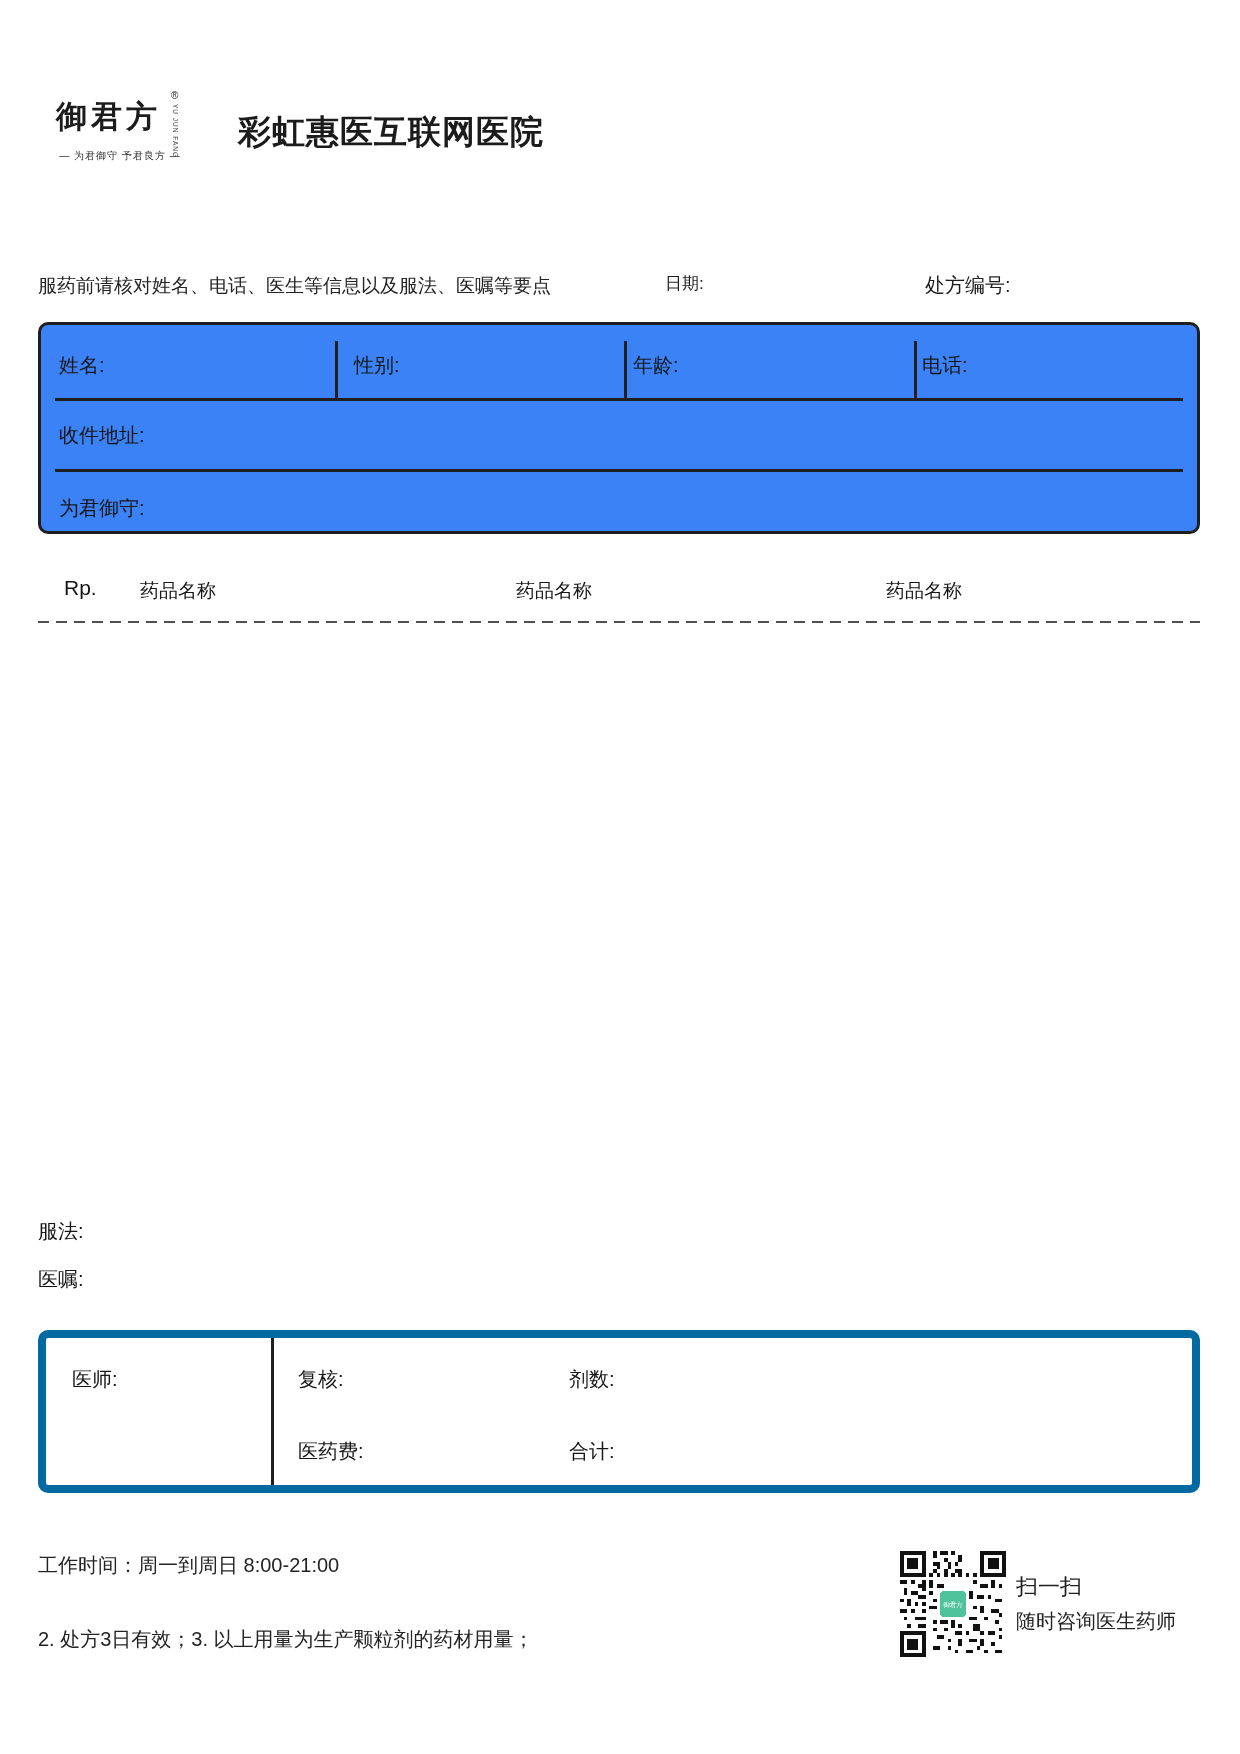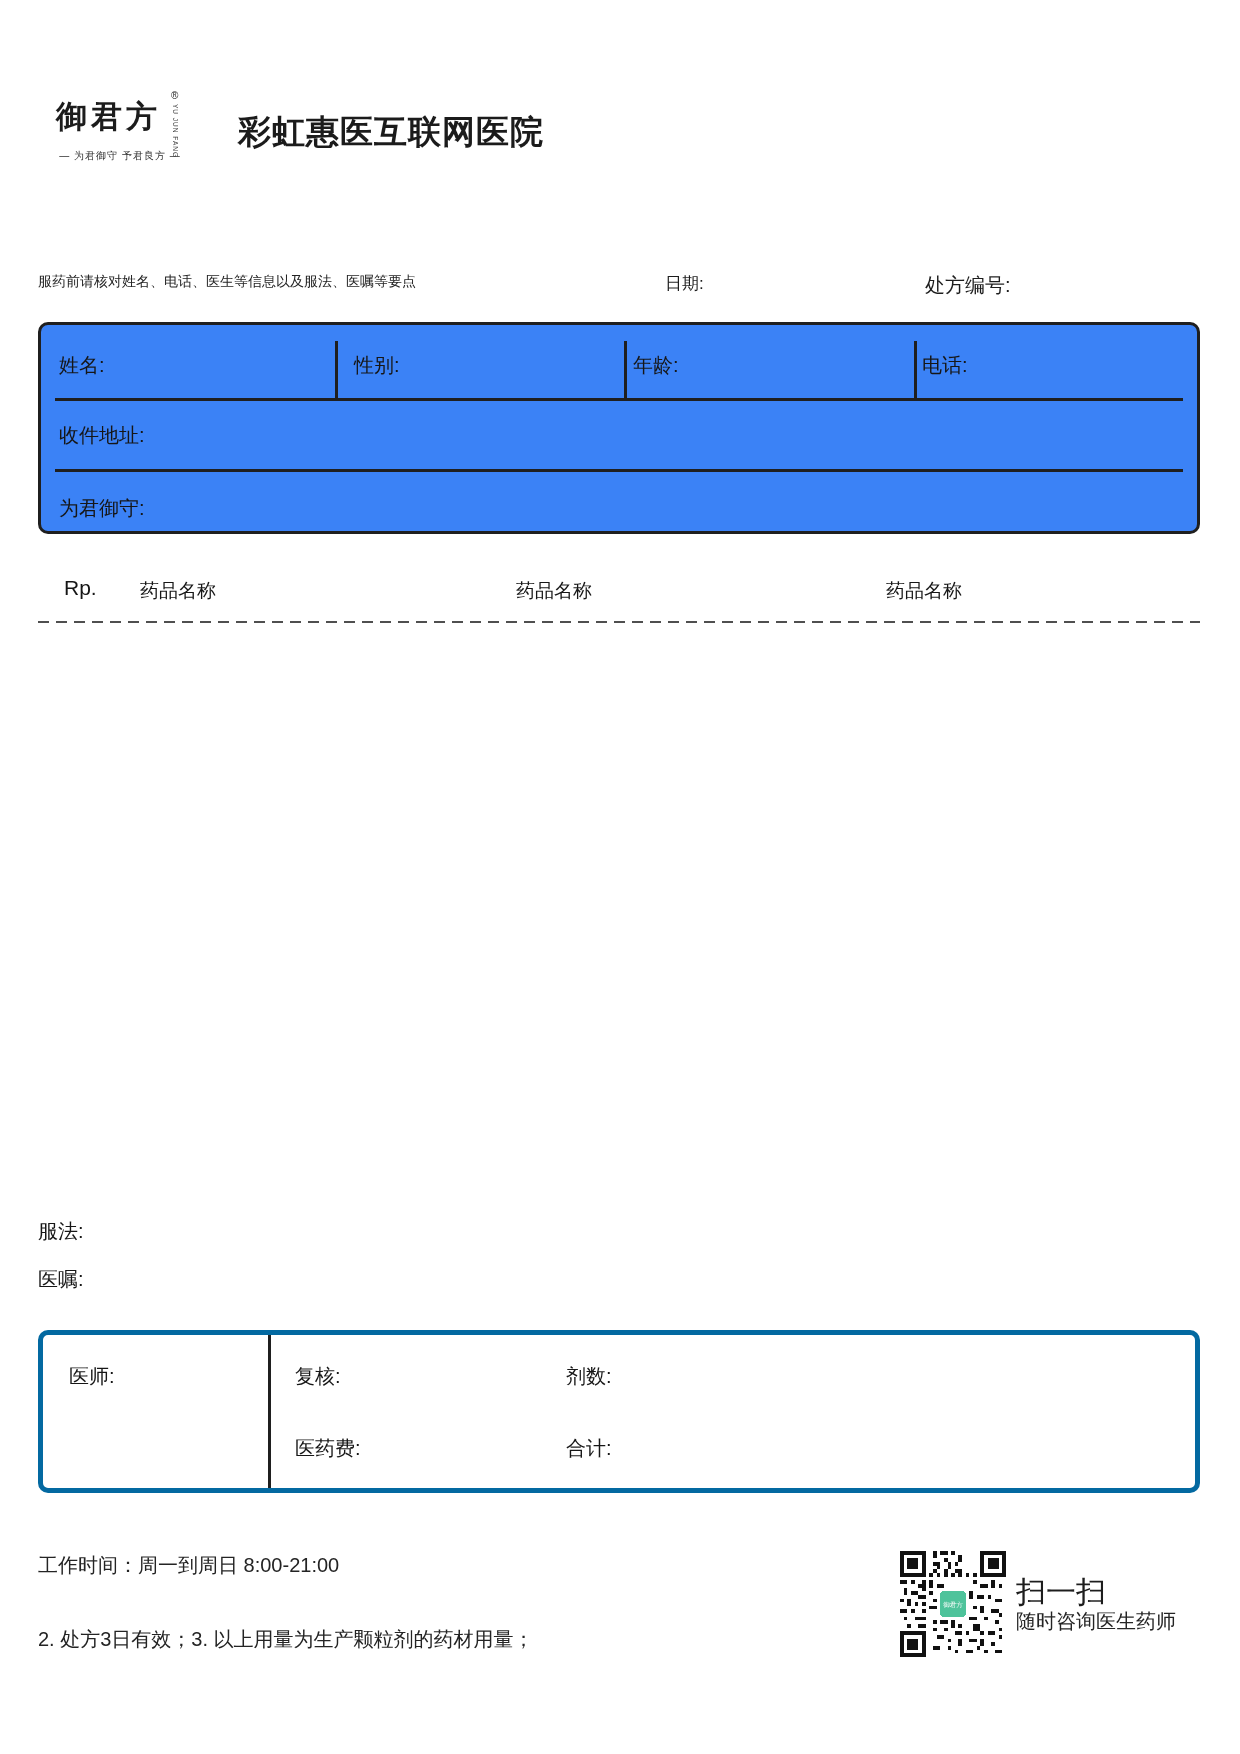--- a/index.html
+++ b/index.html
@@ -15,21 +15,21 @@
     font-size:31px;font-weight:700;letter-spacing:4px;color:#1c1c1c;}
   .logo-reg{left:171px;top:90px;font-size:10px;color:#1c1c1c;}
   .logo-roman{left:172px;top:104px;writing-mode:vertical-rl;font-size:6.5px;
     letter-spacing:1px;color:#444;}
   .logo-tagline{left:52px;top:149px;width:136px;text-align:center;font-size:10px;
     letter-spacing:1px;color:#2e2e2e;}
   .hospital-title{left:234px;top:106px;margin:4px;font-size:33px;font-weight:900;
     letter-spacing:1px;color:#1b1b1b;}
 
   
-  .notice{left:38px;top:273px;font-size:14px;font-weight:500;color:#242424;}
+  .notice{left:38px;top:273px;font-size:19px;font-weight:500;color:#242424;}
   .date-label{left:665px;top:272px;font-size:17px;font-weight:500;color:#1d1d1d;}
   .rx-label{left:925px;top:272px;font-size:20px;font-weight:500;color:#1d1d1d;}
 
   
   .patient-box{position:absolute;left:38px;top:322px;width:1162px;height:212px;
     border:3px solid #1f1f1f;border-radius:10px;box-sizing:border-box;background:#3b82f6;}
   .patient-box .lbl,.signoff-box .lbl{position:absolute;font-size:20px;font-weight:500;
     color:#161616;white-space:nowrap;}
   .pb-d{position:absolute;top:16px;height:60px;width:2.5px;background:#1f1f1f;}
   .pb-d1{left:294px}.pb-d2{left:583px}.pb-d3{left:873px}
@@ -45,31 +45,31 @@
   .drug-col-1{left:140px}.drug-col-2{left:516px}.drug-col-3{left:886px}
   .dashed-line{position:absolute;left:38px;top:621px;width:1162px;height:2px;
     background:repeating-linear-gradient(90deg,#4f4f4f 0 11px,transparent 11px 18px);}
 
   
   .usage-label{left:38px;top:1218px;font-size:20px;font-weight:500;color:#161616;}
   .advice-label{left:38px;top:1266px;font-size:20px;font-weight:500;color:#161616;}
 
   
   .signoff-box{position:absolute;left:38px;top:1330px;width:1162px;height:163px;
-    border:5px solid #0369a1;border-radius:10px;box-sizing:border-box;background:#fff;}
+    border:8px solid #0369a1;border-radius:10px;box-sizing:border-box;background:#fff;}
   .sb-d{position:absolute;left:225px;top:0;bottom:0;width:2.5px;background:#1f1f1f;}
   .lbl-physician{left:26px;top:28px}
   .lbl-review{left:252px;top:28px}.lbl-dose{left:523px;top:28px}
   .lbl-fee{left:252px;top:100px}.lbl-total{left:523px;top:100px}
 
   
   .foot-line{font-size:20px;color:#242424;left:38px;}
   .foot-1{top:1552px}.foot-2{top:1589px}.foot-3{top:1626px}
   .qr{position:absolute;left:900px;top:1551px;width:106px;height:106px;}
-  .scan-title{left:1016px;top:1572px;font-size:30px;font-weight:500;color:#1d1d1d;}
+  .scan-title{left:1016px;top:1572px;font-size:22px;font-weight:500;color:#1d1d1d;}
   .scan-subtitle{left:1016px;top:1608px;font-size:20px;color:#242424;}
 </style>
 </head>
 <body>
 
 <div class="page">
 
   <span class="abs logo-zh">御君方</span>
   <span class="abs logo-reg">®</span>
   <span class="abs logo-roman">YU JUN FANG</span>

